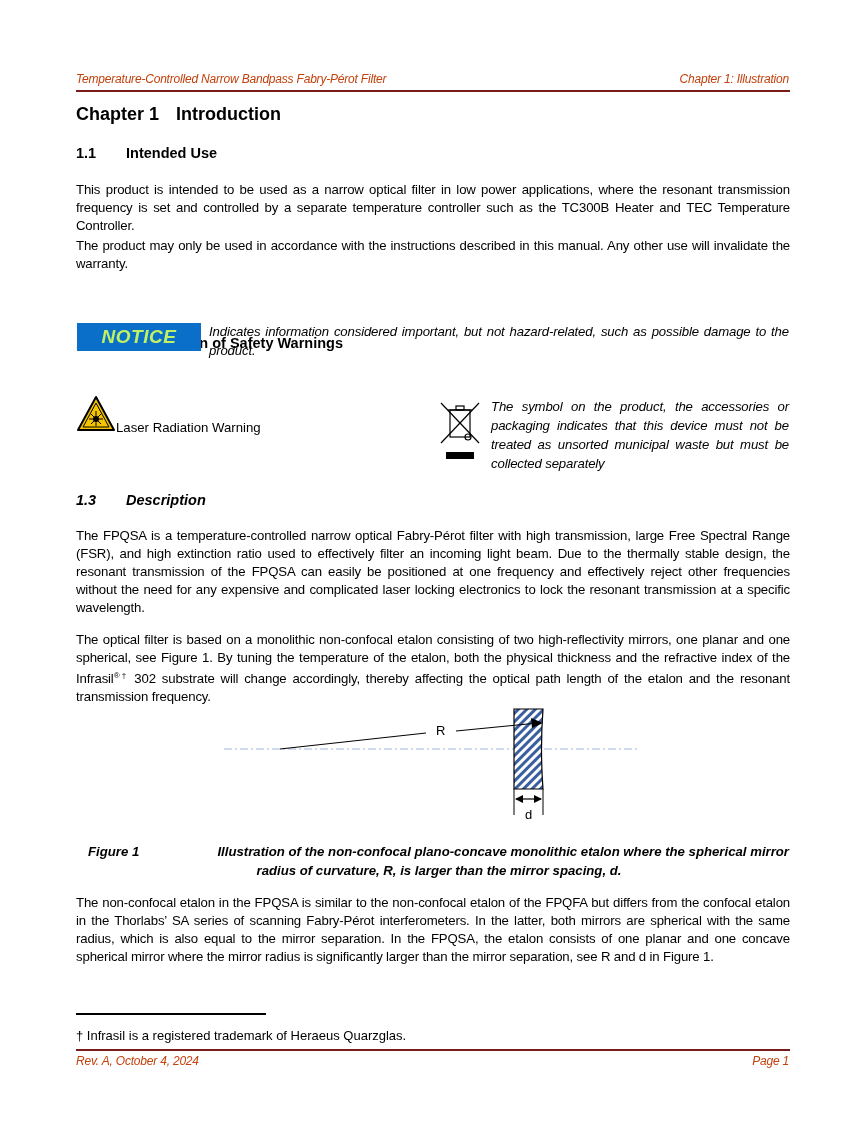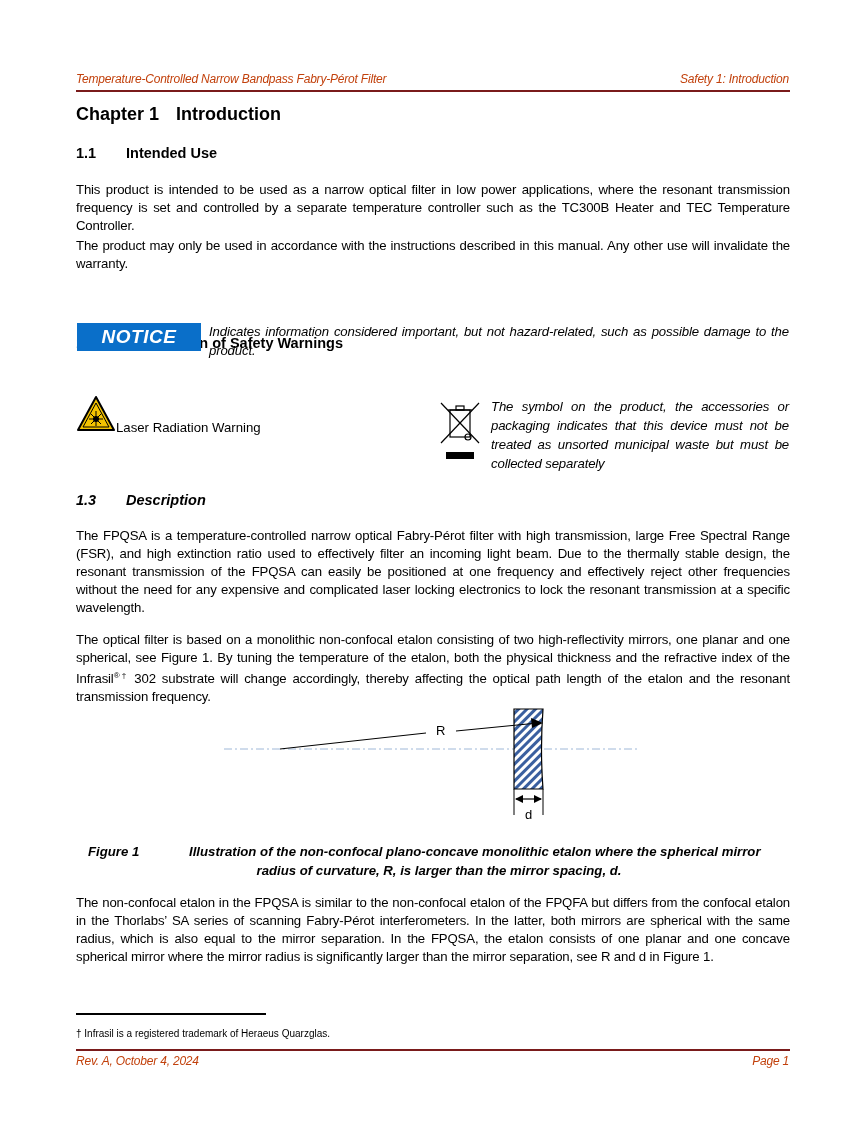--- a/index.html
+++ b/index.html
@@ -9,32 +9,32 @@
   .hdr-left, .hdr-right, .ftr-left, .ftr-right {
     font-style:italic; font-size:12px; color:#c2410c;
     font-family:"Liberation Sans", sans-serif; letter-spacing:-0.2px;
   }
   .rule { position:absolute; left:76px; width:714px; height:2px; background:#7a1b1b; }
   .chapter-title { font-weight:bold; font-size:18px; }
   .chapter-title .num { display:inline-block; width:100px; }
   .sec-title { font-weight:bold; font-size:14.5px; }
   .sec-title .num { display:inline-block; width:50px; }
   .para { font-size:13.2px; line-height:18px; text-align:justify; width:714px; letter-spacing:-0.15px;margin-top:8px; }
-  .notice-box { background:#0a6fc9; color:#ffffff; font-weight:bold; font-style:italic;
+  .notice-box { background:#0a6fc9; color:#bef264; font-weight:bold; font-style:italic;
     font-size:19px; width:124px; height:28px; line-height:28px; text-align:center; letter-spacing:0.5px; }
   .small-para { font-size:13.2px; line-height:19px; text-align:justify; letter-spacing:-0.15px;font-style:italic; }
-  .caption { font-style:italic; font-weight:bold; font-size:13.2px; line-height:19px; }
-  .footnote { font-size:10px; }
+  .caption { font-style:italic; font-weight:bold; font-size:13.2px; line-height:19px;text-align:right; }
+  .footnote { font-size:13px; }
   sup { font-size:8px; }
 </style>
 </head>
 <body>
 
 <div class="abs hdr-left" style="left:76px; top:72px;">Temperature-Controlled Narrow Bandpass Fabry-Pérot Filter</div>
-<div class="abs hdr-right" style="right:77px; top:72px;">Safety 1: Introduction</div>
+<div class="abs hdr-right" style="right:77px; top:72px;">Chapter 1: Illustration</div>
 <div class="rule" style="top:90px;"></div>
 
 <div class="abs chapter-title" style="left:76px; top:104px;">
   <span class="num">Chapter 1</span><span>Introduction</span>
 </div>
 
 <div class="abs sec-title" style="left:76px; top:145px;">
   <span class="num">1.1</span><span>Intended Use</span>
 </div>
 <div class="abs para" style="left:76px; top:173px;">This product is intended to be used as a narrow optical filter in low power applications, where the resonant transmission frequency is set and controlled by a separate temperature controller such as the TC300B Heater and TEC Temperature Controller.</div>

